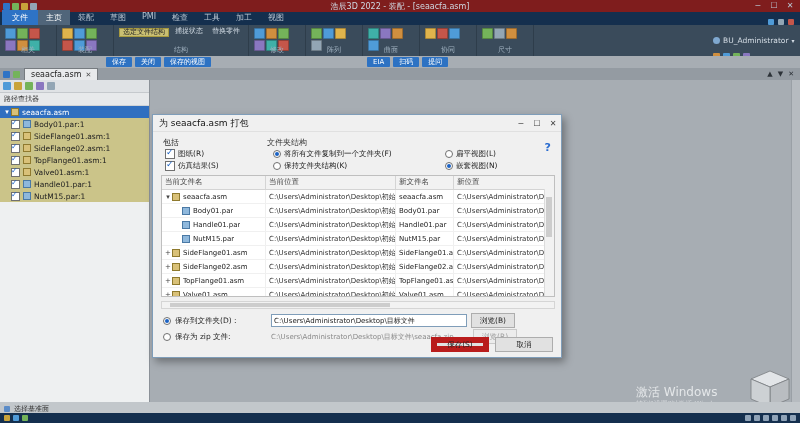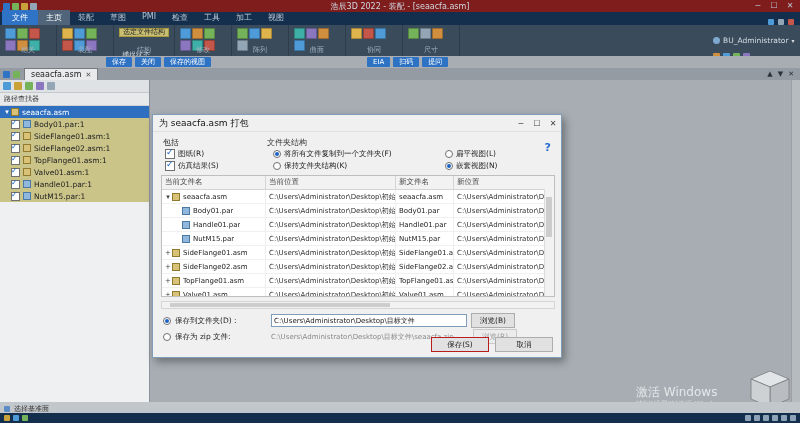--- a/index.html
+++ b/index.html
@@ -22,21 +22,21 @@
   .tab.active{background:#50657a;color:#fff;}
   .tabs-right{margin-left:auto;display:flex;align-items:center;gap:4px;margin-right:6px;}
   .tabs-right .tic{width:6px;height:6px;}
   
   .ribbon{position:absolute;left:0;top:25px;width:800px;height:31px;background:#3a4b5b;
           display:flex;}
   .rgroup{position:relative;border-right:1px solid #2e3d4b;padding:2px 5px 9px;min-width:34px;}
   .ricons{display:flex;flex-wrap:wrap;width:46px;gap:1px;margin-top:1px;}
   .ric{width:9px;height:9px;border-radius:1px;display:inline-block;border:1px solid rgba(0,0,0,.25);}
   .rlabel{position:absolute;left:0;right:0;bottom:1px;text-align:center;font-size:7px;color:#9fb0bf;white-space:nowrap;}
-  .rstackwrap{display:flex;flex-direction:column;gap:15px;margin-top:1px;}
+  .rstackwrap{display:flex;flex-direction:row;gap:3px;margin-top:1px;}
   .rstack{font-size:7px;color:#cfd9e2;padding:0 3px;line-height:7px;white-space:nowrap;}
   .rstack.hl{background:#c9bf72;color:#222;border:1px solid #a79a3f;}
   .ribbon-right{margin-left:auto;display:flex;flex-direction:column;padding:11px 4px;gap:8px;}
   .userchip{display:flex;align-items:center;gap:3px;font-size:7.5px;color:#d7dfe7;}
   .usericon{width:7px;height:7px;border-radius:50%;background:#7fa8d0;display:inline-block;}
   .ribicons-row{display:flex;gap:3px;}
   .stylerow{display:flex;align-items:center;gap:3px;font-size:7px;color:#cfd9e2;}
   .stylecombo{width:60px;height:10px;background:#fff;border:1px solid #7f9db9;font-size:7px;
               color:#333;display:flex;align-items:center;justify-content:space-between;padding:0 2px;}
   
@@ -96,21 +96,21 @@
   .vscroll{position:absolute;right:0;top:13px;bottom:0;width:9px;background:#f2f2f2;border-left:1px solid #dcdcdc;}
   .vthumb{position:absolute;left:1px;top:8px;width:6px;height:40px;background:#cdcdcd;}
   .hscroll{position:absolute;left:8px;top:186px;width:394px;height:8px;background:#f2f2f2;border:1px solid #d5d5d5;box-sizing:border-box;}
   .hthumb{position:absolute;left:8px;top:1px;width:220px;height:4px;background:#cdcdcd;}
   .saverow{position:absolute;display:flex;align-items:center;gap:4px;font-size:7.5px;color:#222;}
   .dinput{width:196px;height:13px;background:#fff;border:1px solid #7f9db9;font-size:7px;color:#222;
           font-family:"DejaVu Sans","Liberation Sans",sans-serif;padding:0 2px;box-sizing:border-box;}
   .dbtn{font-size:7.5px;color:#222;background:#e1e1e1;border:1px solid #adadad;height:15px;
         padding:0 8px;display:flex;align-items:center;justify-content:center;box-sizing:border-box;}
   .dbtn.disabled{color:#9f9f9f;background:#ececec;border-color:#c9c9c9;}
-  .dbtn.default{border:1px solid #b91c1c;}
+  .dbtn.default{border:6px solid #b91c1c;}
   .zipval{font-size:7px;color:#8a8a8a;white-space:nowrap;overflow:hidden;width:198px;}
   .btnrow{position:absolute;right:8px;top:222px;display:flex;gap:6px;}
   .btnrow .dbtn{width:58px;}
   
   .statusstrip{position:absolute;left:0;top:402px;width:800px;height:14px;background:#c2c7cb;
                display:flex;align-items:center;font-size:7px;color:#333;gap:4px;padding-left:4px;box-sizing:border-box;}
   .bottombar{position:absolute;left:0;top:413px;width:800px;height:10px;background:#142f4e;
              display:flex;align-items:center;gap:3px;padding:0 4px;box-sizing:border-box;}
   .bic{width:6px;height:6px;border-radius:1px;display:inline-block;}
   .bspacer{flex:1;}

